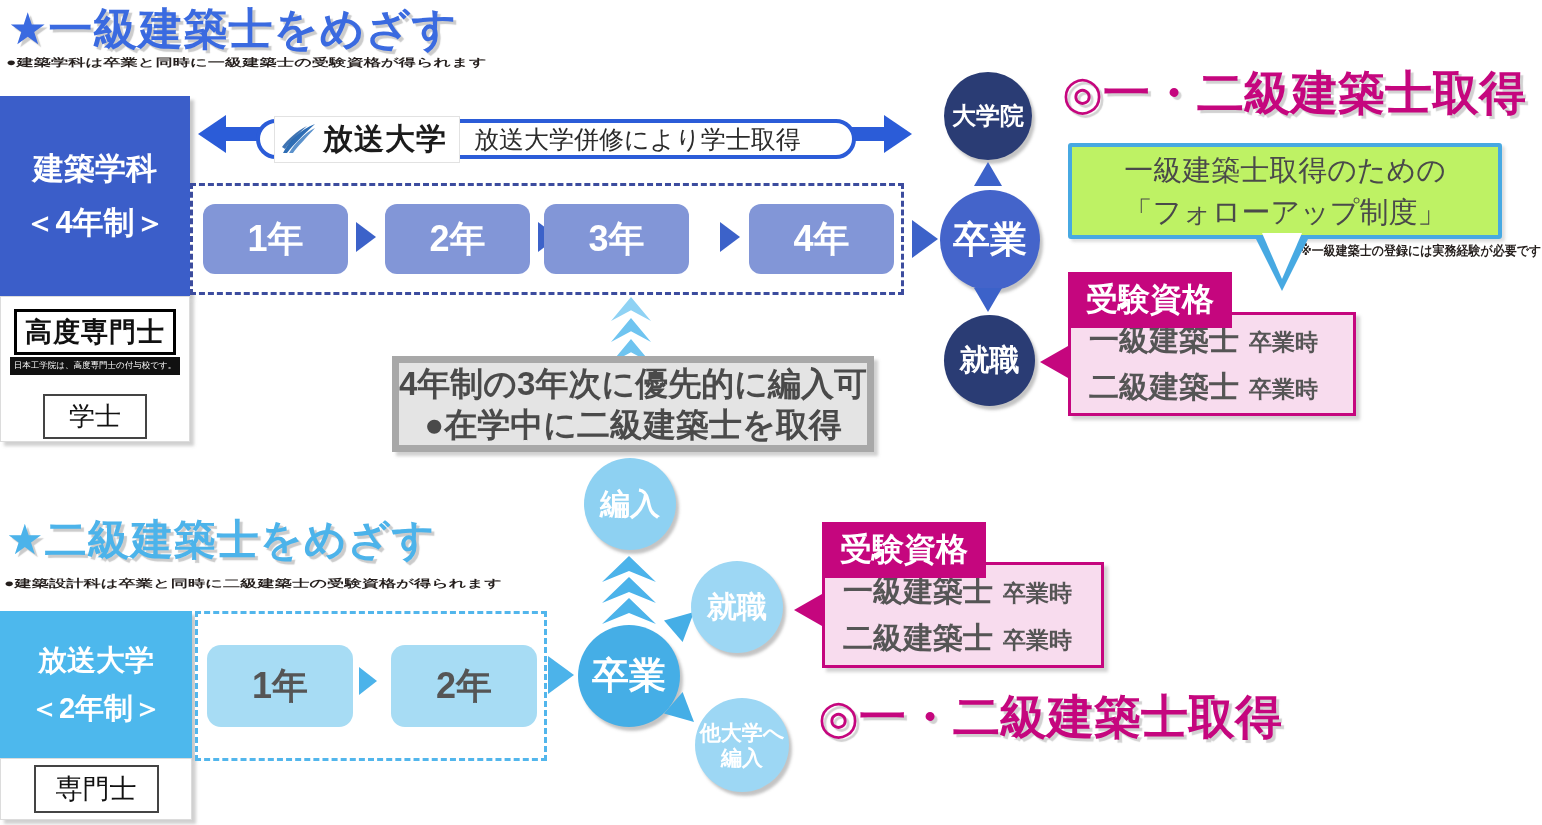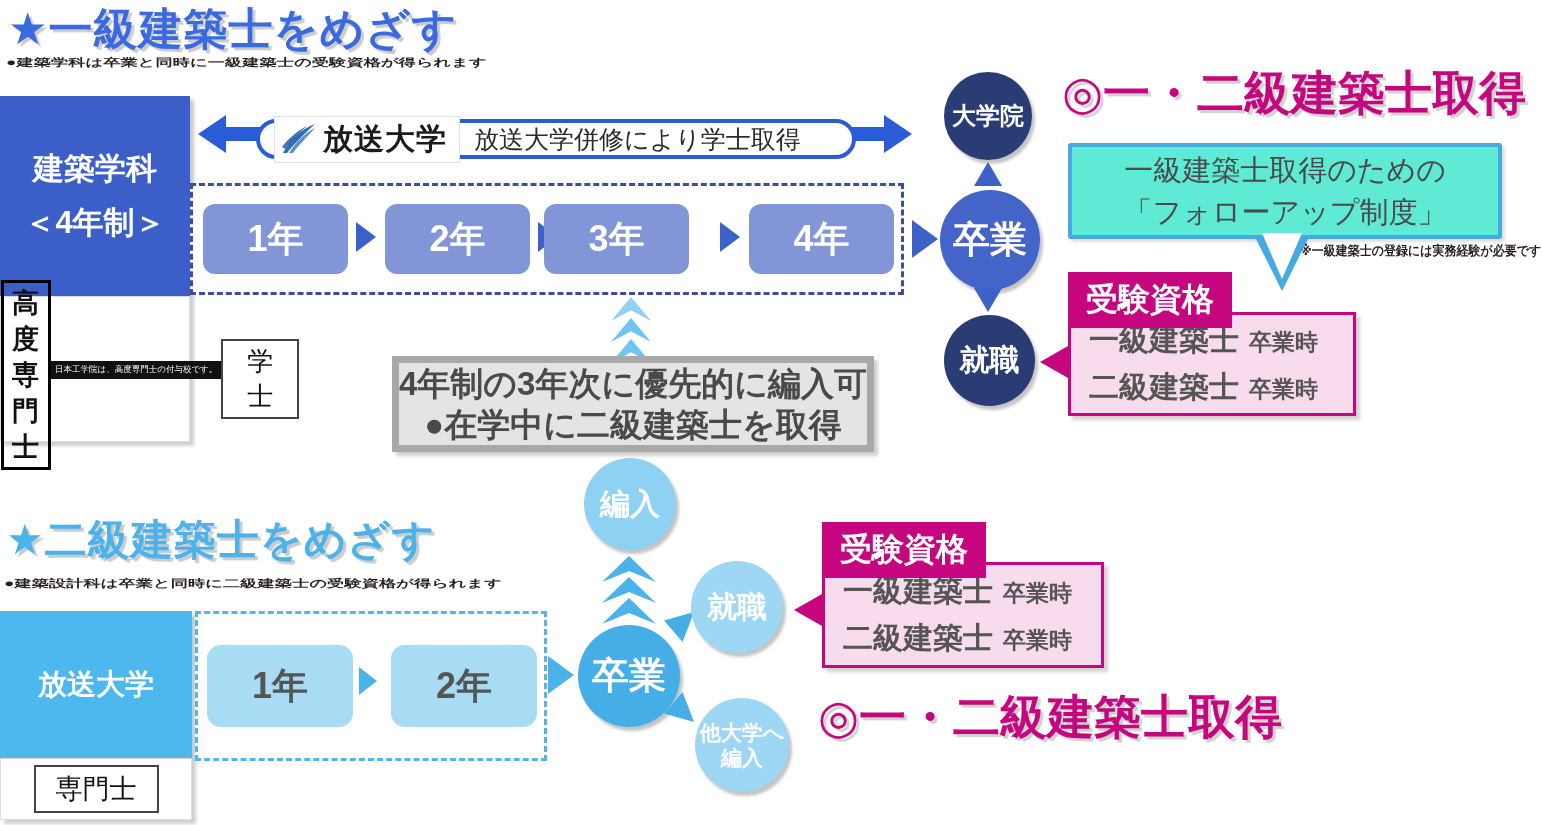--- a/index.html
+++ b/index.html
@@ -25,21 +25,21 @@
   #sub2 { left:4px; top:576px; font-size:27px; transform:scale(0.64,0.40); }
   #note1 { left:1300px; top:242px; font-size:24px; transform:scale(0.50,0.55); }
 
   
   .dept { color:#fff; font-weight:700; display:flex; flex-direction:column;
           align-items:center; justify-content:center; gap:12px;
           box-shadow:4px 4px 3px rgba(120,120,120,.4); }
   #dept1 { left:0; top:96px; width:190px; height:200px; background:#3b5ec9; font-size:31px; }
   #dept2 { left:0; top:611px; width:192px; height:147px; background:#4db8ed; font-size:29px; gap:8px; }
   .cred { background:#fff; border:1px solid #dcdcdc; box-shadow:4px 4px 3px rgba(120,120,120,.35);
-          display:flex; flex-direction:row; align-items:center; }
+          display:flex; flex-direction:column; align-items:center; }
   #cred1 { left:0; top:296px; width:190px; height:146px; }
   #cred2 { left:0; top:758px; width:192px; height:62px; justify-content:center; }
   .kodo-box { margin-top:12px; border:3px solid #000; font-size:27px; font-weight:800;
               color:#111; padding:2px 8px; letter-spacing:1px; }
   .kodo-bar { margin-top:2px; background:#111; color:#fff; font-size:8.5px;
               padding:3px 4px; white-space:nowrap; }
   .gakushi-box { margin-top:19px; border:2px solid #444; font-size:26px; color:#111;
                  padding:3px 24px; }
   .senmonshi-box { border:2px solid #444; font-size:27px; color:#111; padding:4px 20px; }
 
@@ -81,21 +81,21 @@
   
   #graybox { left:392px; top:356px; width:482px; height:96px; background:#a8a8a8; padding:7px;
              box-shadow:4px 4px 3px rgba(120,120,120,.35); }
   #graybox .inner { width:100%; height:100%; background:#e4e4e4; display:flex; flex-direction:column;
                     align-items:center; justify-content:center; font-size:33px; font-weight:700;
                     color:#4a4a4a; line-height:41px; white-space:nowrap; }
 
   .chev { position:absolute; }
 
   
-  #bubble { left:1068px; top:143px; width:434px; height:96px; background:#5eead4;
+  #bubble { left:1068px; top:143px; width:434px; height:96px; background:#bef264;
             border:4px solid #47a9e2; border-radius:3px; display:flex; flex-direction:column;
             align-items:center; justify-content:center; font-size:29px; color:#4a4a4a;
             line-height:42px; white-space:nowrap; box-shadow:3px 3px 3px rgba(150,150,150,.3); }
   #bubble-ptr-out { left:1254px; top:235px; width:56px; height:56px; background:#47a9e2;
                     clip-path:polygon(0 0,100% 0,50% 100%); z-index:3; }
   #bubble-ptr-in  { left:1262px; top:233px; width:40px; height:46px; background:#fff;
                     clip-path:polygon(0 0,100% 0,50% 100%); z-index:4; }
 
   
   .lic-tab { background:#c5067e; color:#fff; font-size:32px; font-weight:700;
@@ -191,20 +191,21 @@
       <span>4年制の3年次に優先的に編入可</span>
       <span>●在学中に二級建築士を取得</span>
     </div>
   </div>
 
   <div class="abs sec-title" id="title2">★二級建築士をめざす</div>
   <div class="abs squish" id="sub2">●建築設計科は卒業と同時に二級建築士の受験資格が得られます</div>
 
   <div class="abs dept" id="dept2">
     <span>放送大学</span>
+    <span>＜2年制＞</span>
   </div>
   <div class="abs cred" id="cred2">
     <div class="senmonshi-box">専門士</div>
   </div>
 
   <div class="abs" id="dash2"></div>
   <div class="abs ybox2 flexc" style="left:207px;">1年</div>
   <div class="abs tri" style="left:359px; top:667px; border-left:18px solid #4cb3ea; border-top:14px solid transparent; border-bottom:14px solid transparent;"></div>
   <div class="abs ybox2 flexc" style="left:391px;">2年</div>
   <div class="abs tri" style="left:548px; top:656px; border-left:26px solid #4cb3ea; border-top:19px solid transparent; border-bottom:19px solid transparent;"></div>

